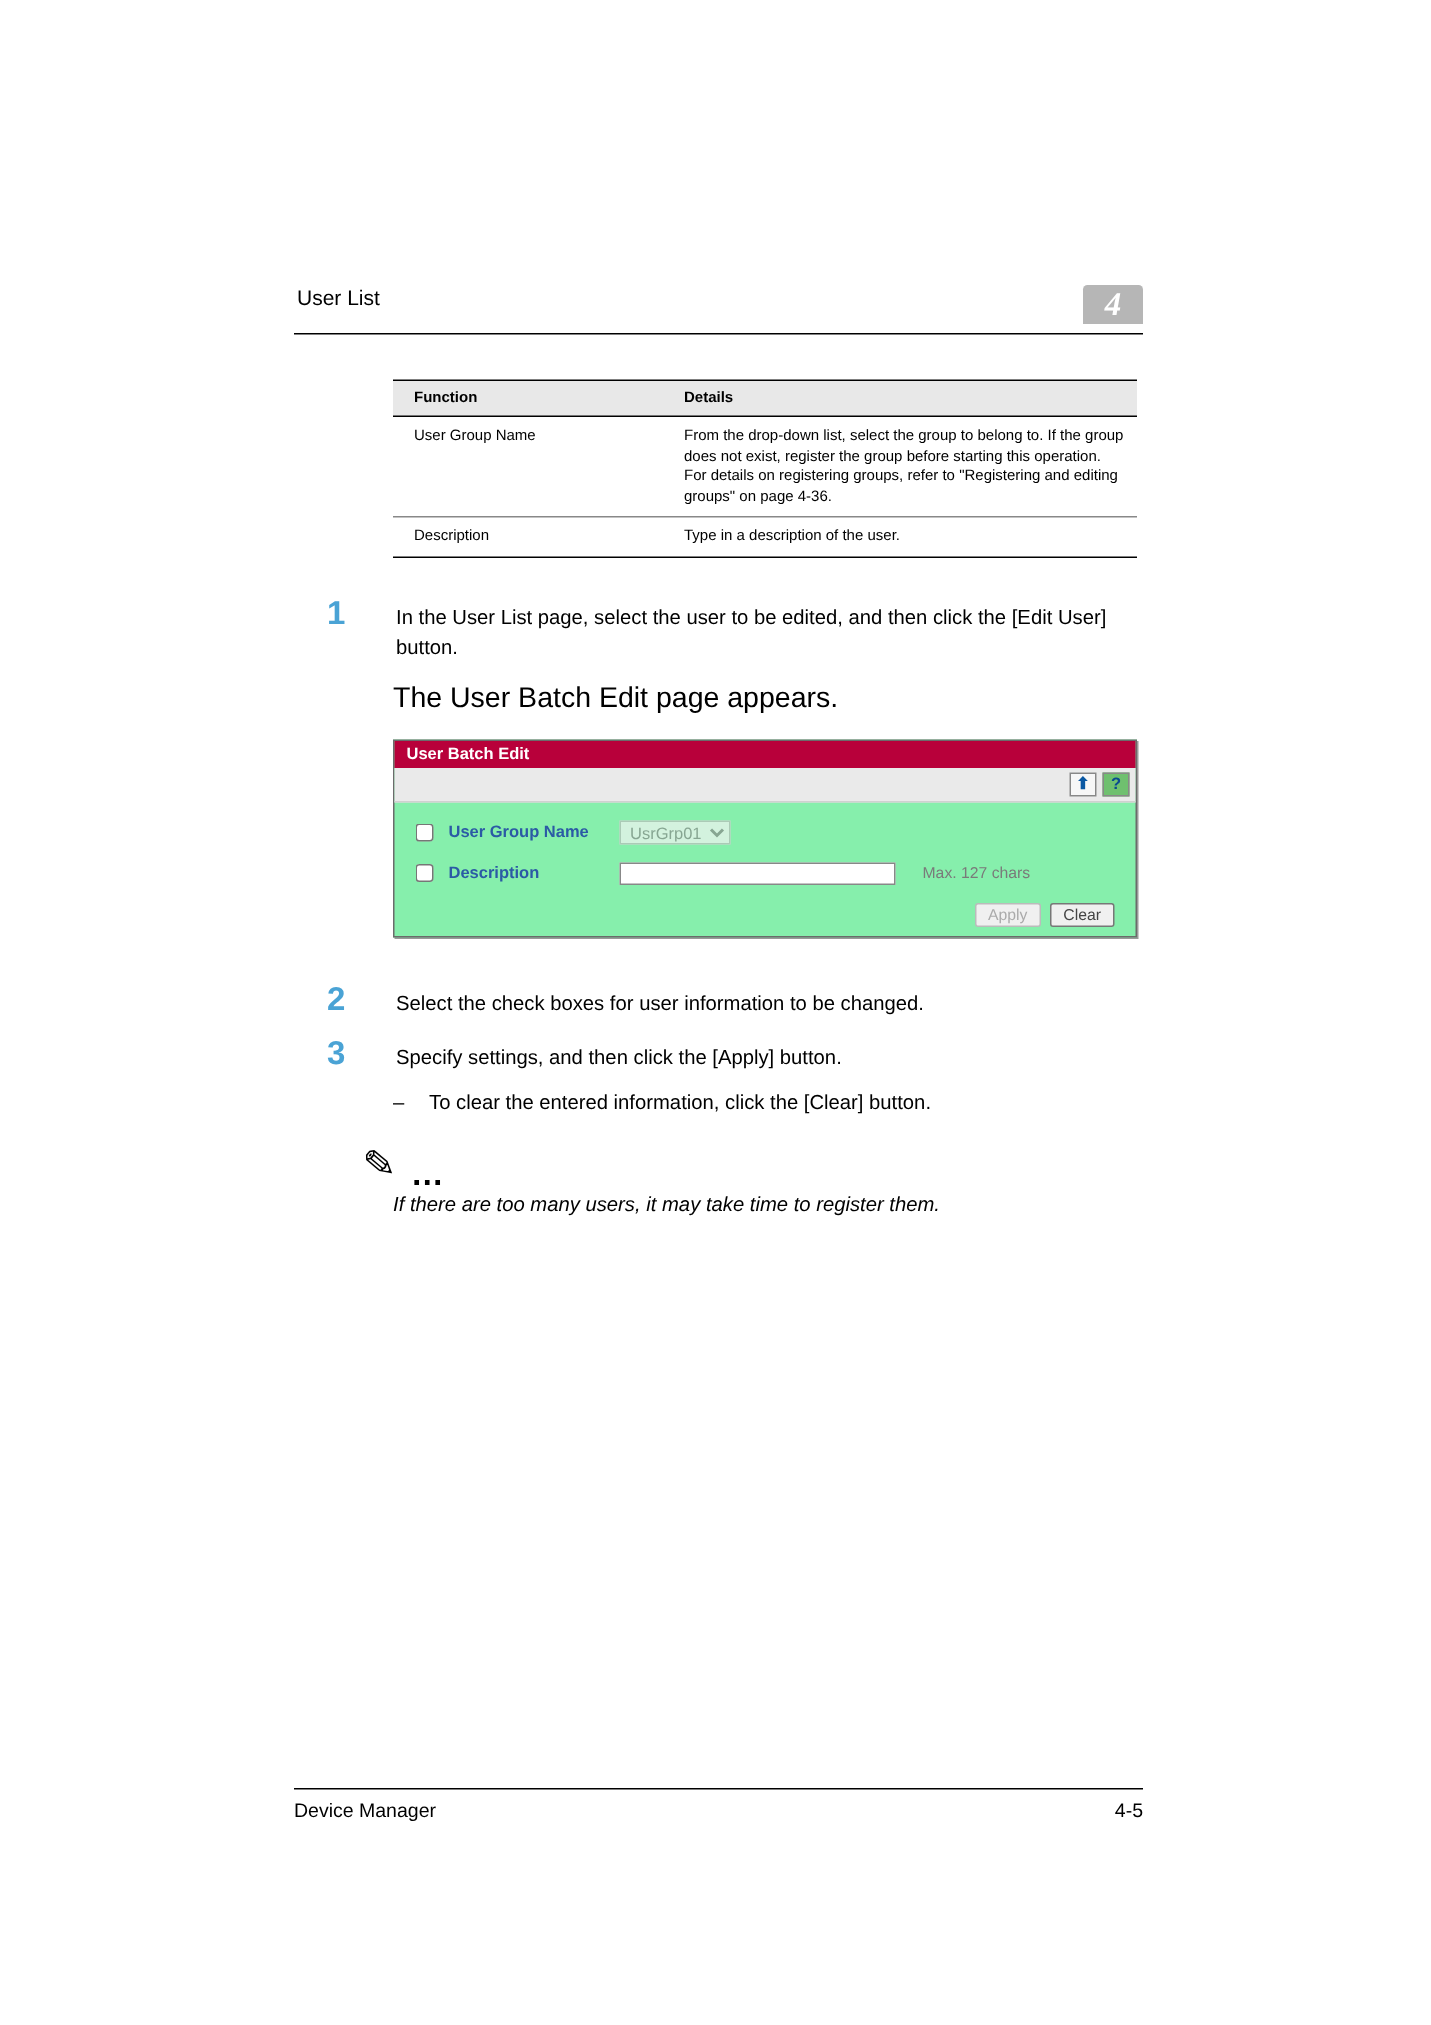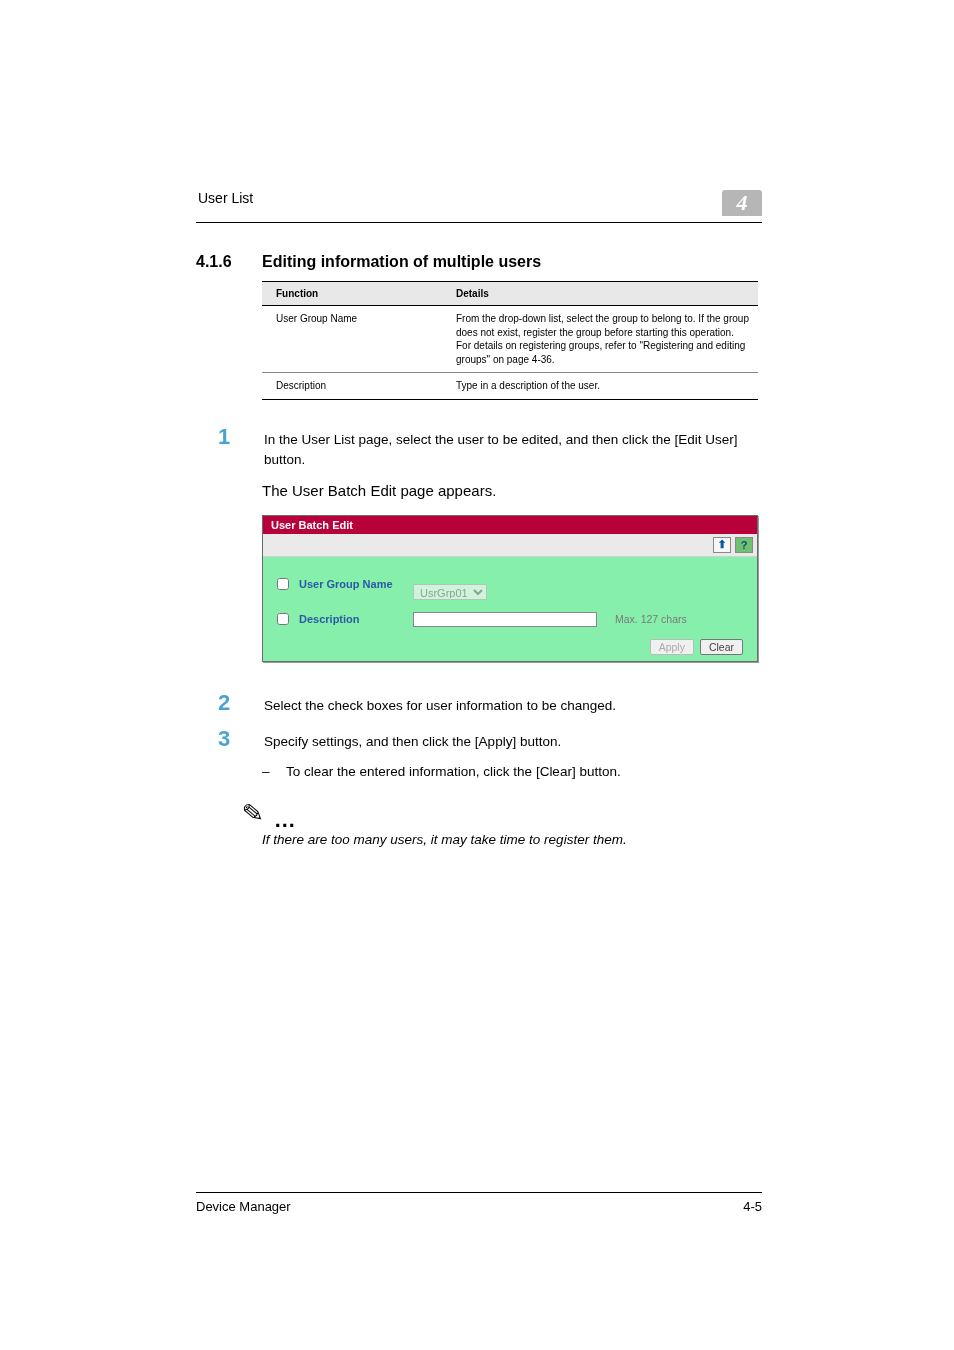--- a/index.html
+++ b/index.html
@@ -111,21 +111,21 @@
     font-weight: bold;
     font-size: 22px;
     min-width: 20px;
   }
   .step-body {
     font-size: 13.5px;
     line-height: 1.5;
     flex: 1;
   }
   .step-sub {
-    font-size: 15px;
+    font-size: 19px;
     line-height: 1.5;
     margin-left: 66px;
     margin-top: 8px;
     margin-bottom: 12px;
   }
 
   
   .ui-shot {
     margin-left: 66px;
     width: 496px;
@@ -177,21 +177,20 @@
     min-width: 104px;
     font-size: 11px;
   }
   .ui-select {
     font-size: 11px;
     color: #888;
     background: #f4f4f4;
     border: 1px solid #bbb;
     padding: 1px 2px;
     height: 16px;
-    margin-top: 15px;
   }
   .ui-text {
     width: 184px;
     height: 15px;
     border: 1px solid #888;
     background: #fff;
     font-size: 11px;
     padding: 0 2px;
   }
   .ui-hint {
@@ -284,24 +283,20 @@
 <body>
 
 <div class="page">
 
   <div class="running-header">
     <div class="title">User List</div>
     <div class="chapter-badge">4</div>
   </div>
   <hr class="hr-thin">
 
-  <div class="section-row">
-    <div class="section-num">4.1.6</div>
-    <div class="section-title">Editing information of multiple users</div>
-  </div>
 
   <table class="func-table">
     <colgroup>
         <col class="col-func">
         <col class="col-det">
       </colgroup>
     <thead>
       <tr>
         <th>Function</th>
         <th>Details</th>

